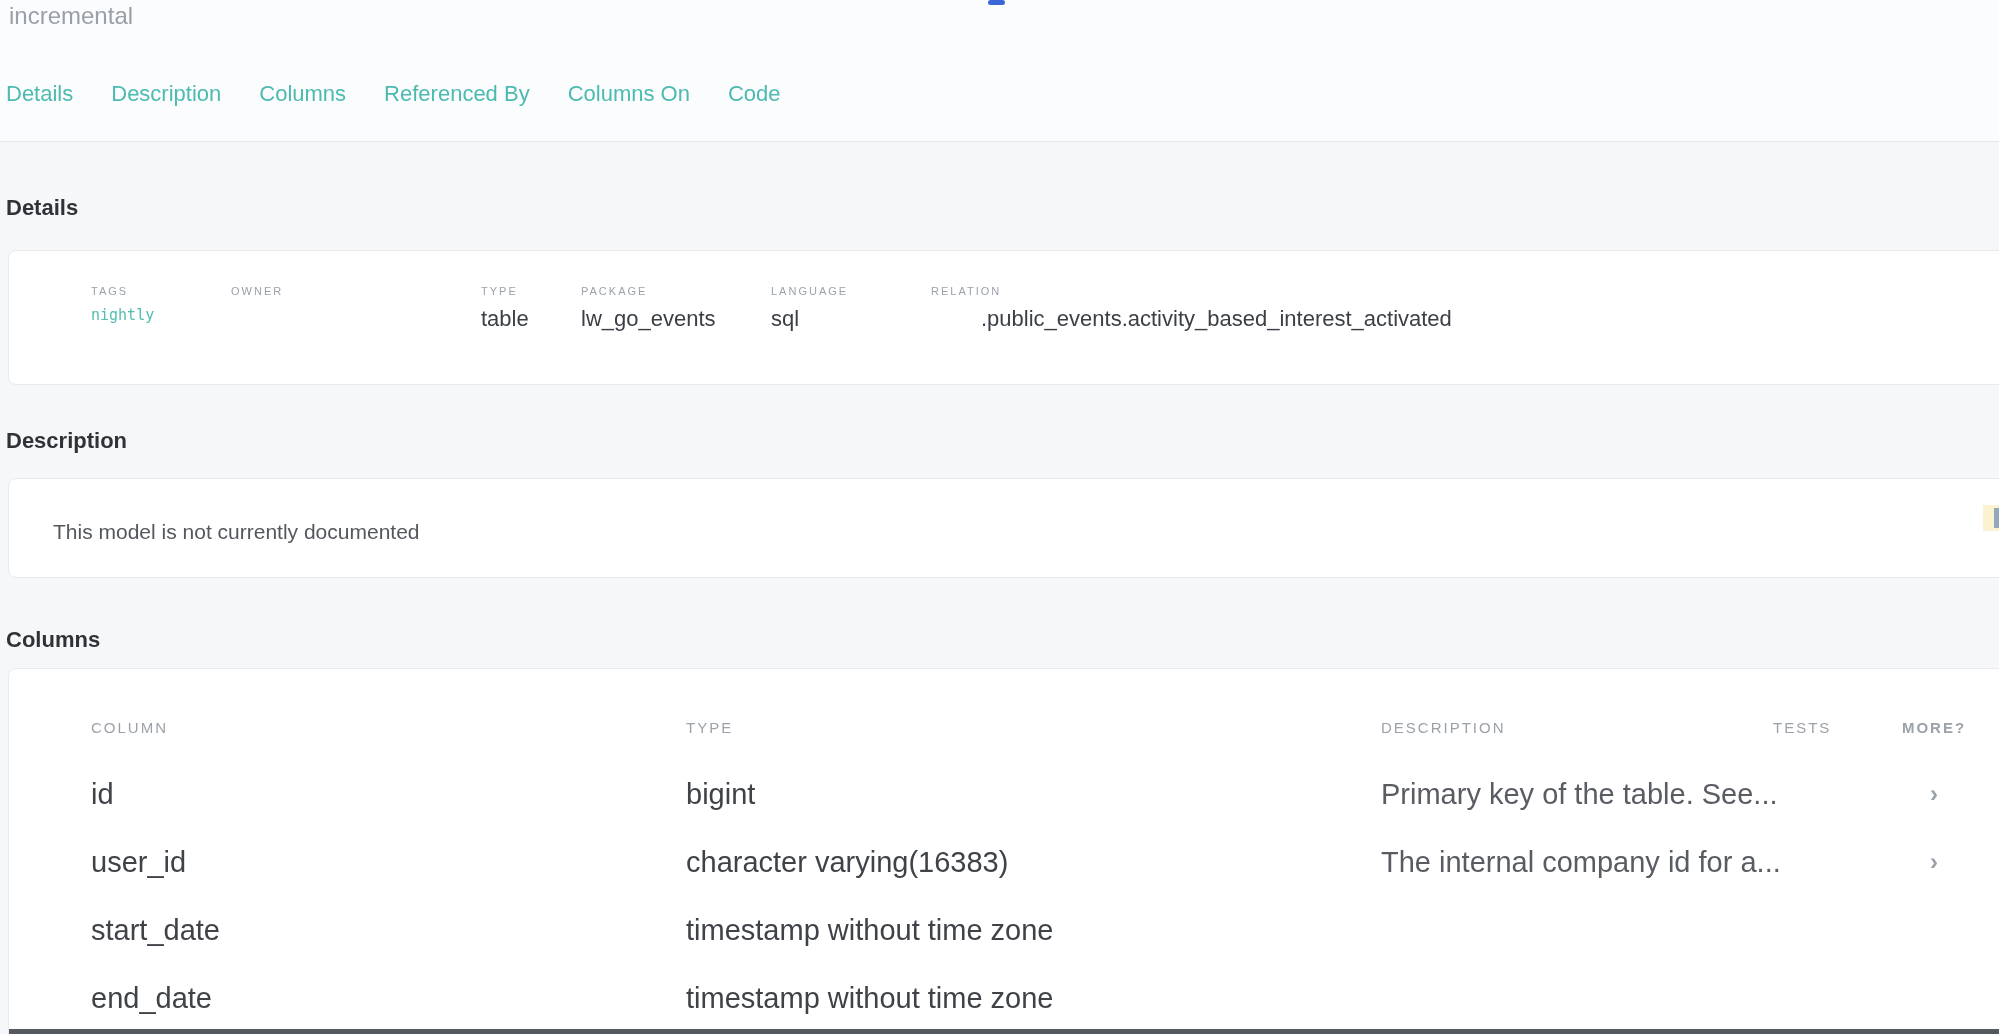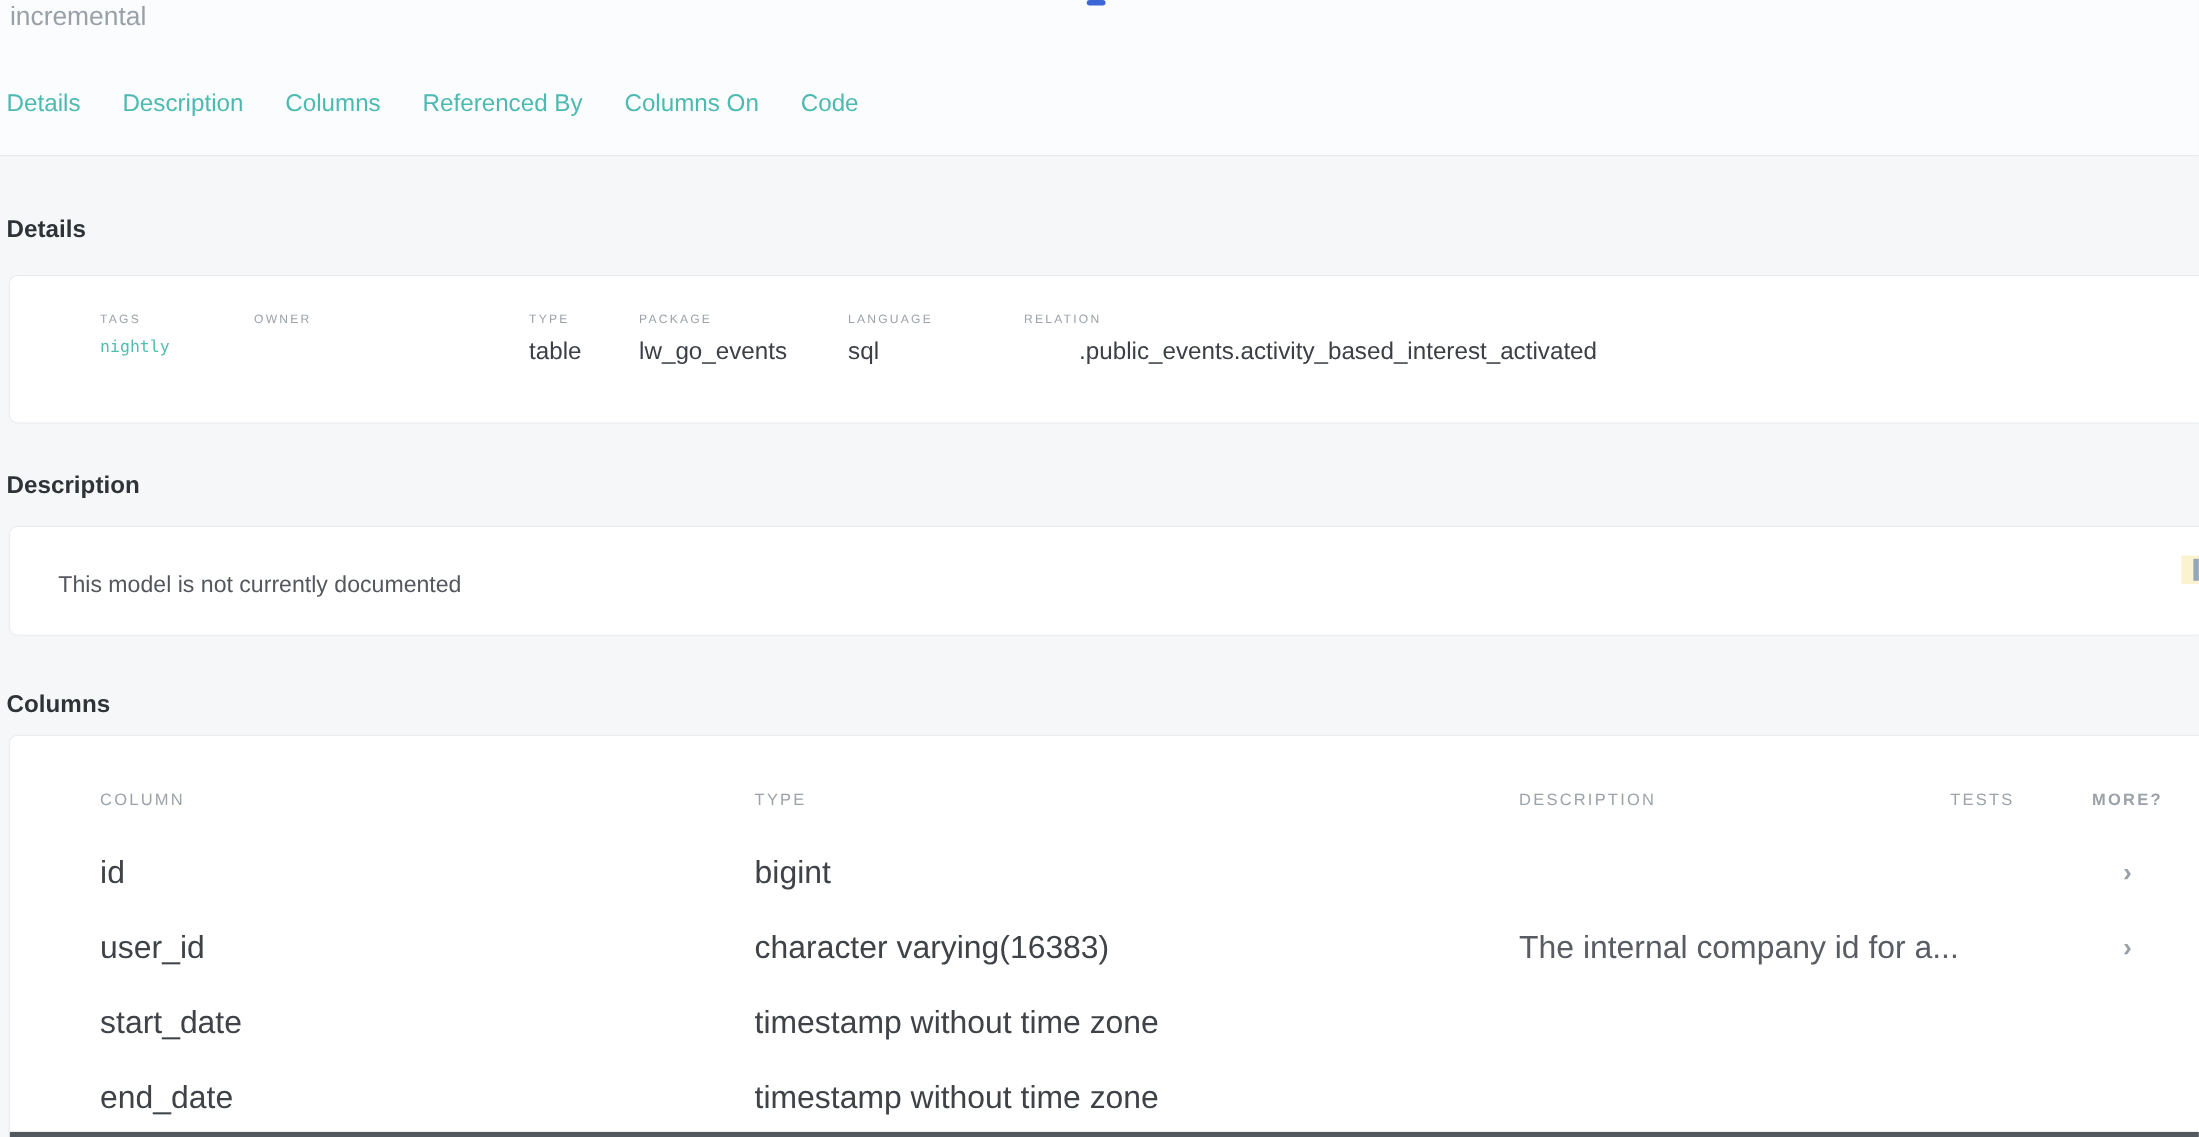--- a/index.html
+++ b/index.html
@@ -193,20 +193,21 @@
 
     <div class="thead-cell c-column">COLUMN</div>
     <div class="thead-cell c-type">TYPE</div>
     <div class="thead-cell c-desc">DESCRIPTION</div>
     <div class="thead-cell c-tests">TESTS</div>
     <div class="thead-cell c-more">MORE?</div>
 
     <div class="trow row-0">
       <span class="cell c-column">id</span>
       <span class="cell c-type">bigint</span>
+      <span class="cell c-desc">Primary key of the table. See...</span>
       <span class="cell c-more">›</span>
     </div>
 
     <div class="trow row-1">
       <span class="cell c-column">user_id</span>
       <span class="cell c-type">character varying(16383)</span>
       <span class="cell c-desc">The internal company id for a...</span>
       <span class="cell c-more">›</span>
     </div>
 

